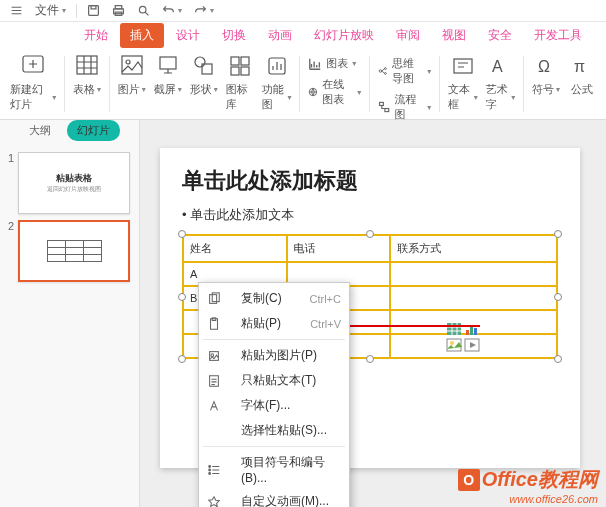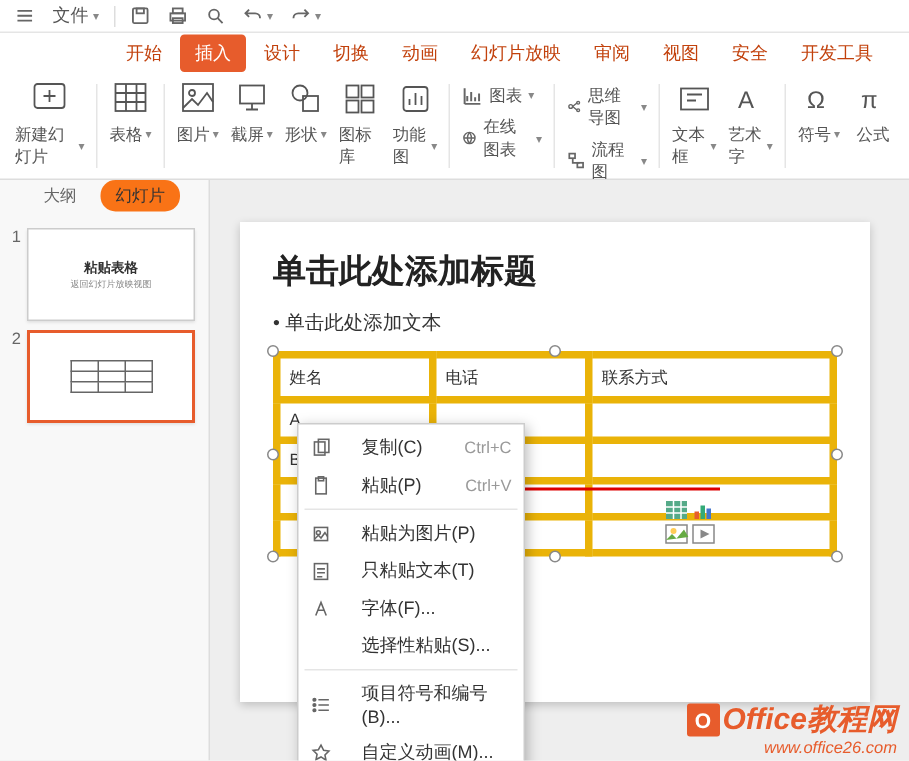--- a/index.html
+++ b/index.html
@@ -5,38 +5,38 @@
     * { margin: 0; padding: 0; box-sizing: border-box; font-family: "Microsoft YaHei", Arial, sans-serif; }
     body { width: 606px; height: 507px; background: #f5f5f5; overflow: hidden; position: relative; font-size: 12px; }
     
     .menubar { height: 22px; background: #fff; display: flex; align-items: center; padding: 0 6px; gap: 4px; border-bottom: 1px solid #e5e5e5; }
     .menubar .menu-btn { display: flex; align-items: center; gap: 3px; padding: 0 4px; cursor: pointer; color: #555; }
     .menubar .divider { width: 1px; height: 14px; background: #ddd; margin: 0 2px; }
     .svg-ico { width: 13px; height: 13px; stroke: #666; stroke-width: 1.5; fill: none; }
     .caret { font-size: 8px; color: #888; }
     
     .tabbar { height: 26px; background: #fff; display: flex; align-items: center; padding-left: 74px; gap: 2px; font-size: 12px; }
-    .tabbar .tab { padding: 4px 10px; color: #c2410c; cursor: pointer; }
+    .tabbar .tab { padding: 4px 10px; color: #ec4899; cursor: pointer; }
     .tabbar .tab.active { background: #e75c2c; color: #fff; border-radius: 3px; text-align: right; }
     
     .ribbon { height: 72px; background: #fff; display: flex; align-items: flex-start; padding: 4px 6px 0; border-bottom: 1px solid #ddd; }
     .ribbon-group { display: flex; flex-direction: column; align-items: center; gap: 2px; padding: 0 4px; font-size: 11px; color: #555; }
     .ribbon-group .icon-lg { width: 28px; height: 28px; stroke: #555; stroke-width: 1.2; fill: none; }
     .ribbon-group .label { display: flex; align-items: center; gap: 2px; }
     .ribbon-sep { width: 1px; height: 56px; background: #e5e5e5; margin: 4px 4px 0; }
     .ribbon-small { display: flex; flex-direction: column; gap: 6px; padding: 4px 4px 0; font-size: 11px; color: #555; }
     .ribbon-small .item { display: flex; align-items: center; gap: 4px; cursor: pointer; }
     .ribbon-small .svg-ico { width: 14px; height: 14px; }
     
     .workspace { display: flex; height: 387px; }
     
     .sidebar { width: 140px; background: #f8f8f8; border-right: 1px solid #ddd; display: flex; flex-direction: column; }
     .sidebar-tabs { height: 28px; display: flex; align-items: flex-start; justify-content: center; gap: 6px; font-size: 11px; }
     .sidebar-tabs .st { padding: 3px 10px; color: #666; cursor: pointer; }
-    .sidebar-tabs .st.active { background: #f97316; border-radius: 10px; color: #333; }
+    .sidebar-tabs .st.active { background: #14b8a6; border-radius: 10px; color: #333; }
     .thumbs { flex: 1; overflow: auto; padding: 4px; }
     .thumb-wrap { display: flex; gap: 4px; margin-bottom: 6px; }
     .thumb-num { width: 10px; font-size: 11px; color: #666; text-align: right; }
     .thumb { width: 112px; height: 62px; background: #fff; border: 1px solid #ccc; box-shadow: 0 1px 2px rgba(0,0,0,0.1); display: flex; flex-direction: column; align-items: center; justify-content: center; cursor: pointer; }
     .thumb.active { border: 2px solid #e75c2c; }
     .thumb1-title { font-size: 9px; font-weight: bold; color: #333; }
     .thumb1-sub { font-size: 6px; color: #888; }
     .thumb-table { border-collapse: collapse; }
     .thumb-table td { border: 1px solid #666; width: 18px; height: 7px; }
     
@@ -44,21 +44,21 @@
     .slide { width: 420px; background: #fff; box-shadow: 0 2px 6px rgba(0,0,0,0.2); padding: 18px 22px; min-height: 320px; position: relative; }
     .slide-title { font-size: 22px; font-weight: bold; color: #222; margin-bottom: 10px; }
     .bullet-line { font-size: 13px; color: #333; margin-bottom: 10px; }
     
     .tbl-wrap { position: relative; }
     .sel-handle { position: absolute; width: 8px; height: 8px; background: #fff; border: 1px solid #888; border-radius: 50%; }
     .h-tl { left: -4px; top: -4px; } .h-tc { left: 50%; top: -4px; margin-left: -4px; } .h-tr { right: -4px; top: -4px; }
     .h-ml { left: -4px; top: 50%; margin-top: -4px; } .h-mr { right: -4px; top: 50%; margin-top: -4px; }
     .h-bl { left: -4px; bottom: -4px; } .h-bc { left: 50%; bottom: -4px; margin-left: -4px; } .h-br { right: -4px; bottom: -4px; }
     .data-table { width: 100%; border-collapse: collapse; font-size: 11px; color: #333; }
-    .data-table td { border: 5px solid #eab308; padding: 5px 6px; height: 24px; vertical-align: top; }
+    .data-table td { border: 2px solid #eab308; padding: 5px 6px; height: 24px; vertical-align: top; }
     
     .placeholder-icons { position: absolute; right: 70px; top: 50%; display: flex; gap: 2px; flex-wrap: wrap; width: 40px; }
     .ph-ico { width: 16px; height: 14px; }
     
     .arrow { position: absolute; left: 280px; top: 325px; width: 200px; height: 2px; background: #d00; z-index: 5; }
     .arrow::before { content: ""; position: absolute; left: -8px; top: -4px; border: 5px solid transparent; border-right: 10px solid #d00; }
     
     .ctx-menu { position: absolute; left: 198px; top: 282px; width: 152px; background: #fff; border: 1px solid #ccc; box-shadow: 2px 2px 8px rgba(0,0,0,0.25); font-size: 12px; z-index: 10; padding: 3px 0; color: #333; }
     .ctx-item { display: flex; align-items: center; padding: 4px 8px; cursor: pointer; gap: 20px; }
     .ctx-item .ci-ico { width: 14px; height: 14px; stroke: #666; stroke-width: 1.2; fill: none; flex-shrink: 0; }

